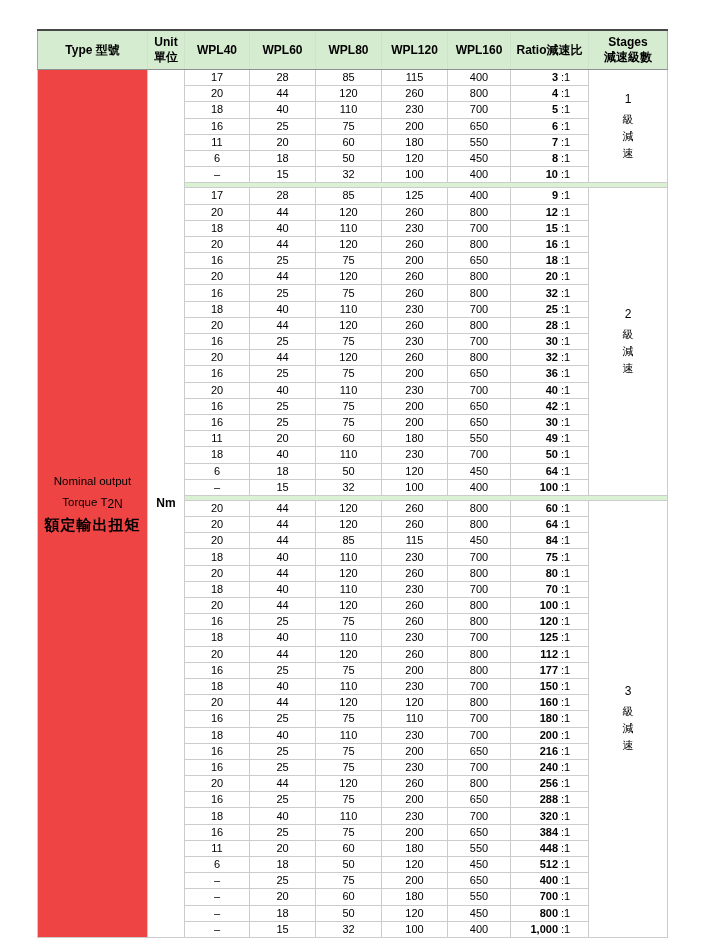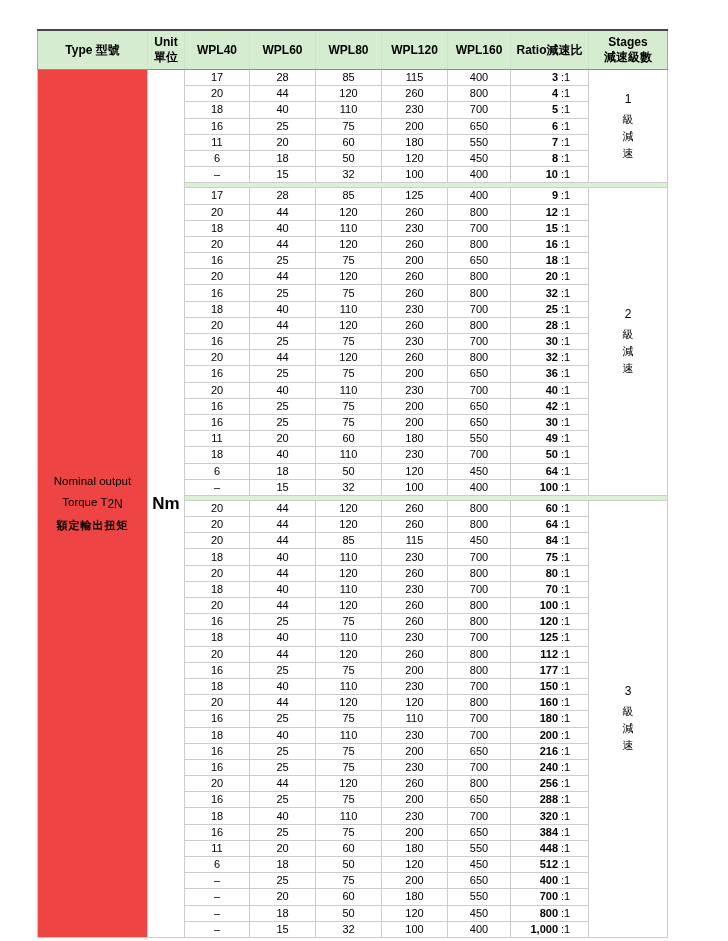--- a/index.html
+++ b/index.html
@@ -25,23 +25,23 @@
     border:1px solid #cccccc;
     font-size:11px;line-height:15px;height:15.2px;
     text-align:center;vertical-align:middle;padding:0;
     white-space:nowrap;
   }
   tbody tr.sep-row td{
     height:4px;background:var(--separator-bg);line-height:4px;font-size:1px;
   }
   td.type-cell{font-size:11.5px;background:#ef4444;}
   td.type-cell .tl{margin:5px 0;line-height:16px;}
-  td.type-cell .tl-cn{font-weight:bold;font-size:11px;letter-spacing:1px;}
+  td.type-cell .tl-cn{font-weight:bold;font-size:15px;letter-spacing:1px;}
   td.type-cell sub{font-size:12px;vertical-align:-2px;}
-  td.unit-cell{font-weight:bold;font-size:17px;background:#fff;}
+  td.unit-cell{font-weight:bold;font-size:12px;background:#fff;}
   td.ratio-cell .rwrap{display:flex;justify-content:center;align-items:baseline;}
   td.ratio-cell .rnum{width:38px;text-align:right;font-weight:bold;}
   td.ratio-cell .rsuf{width:18px;text-align:left;padding-left:3px;font-weight:normal;}
   td.stage-cell{background:#fff;}
   td.stage-cell .stage-num{font-size:12px;line-height:17px;margin-bottom:3px;}
   td.stage-cell .stage-char{font-size:11px;line-height:17px;}
 </style>
 </head>
 <body>
 

